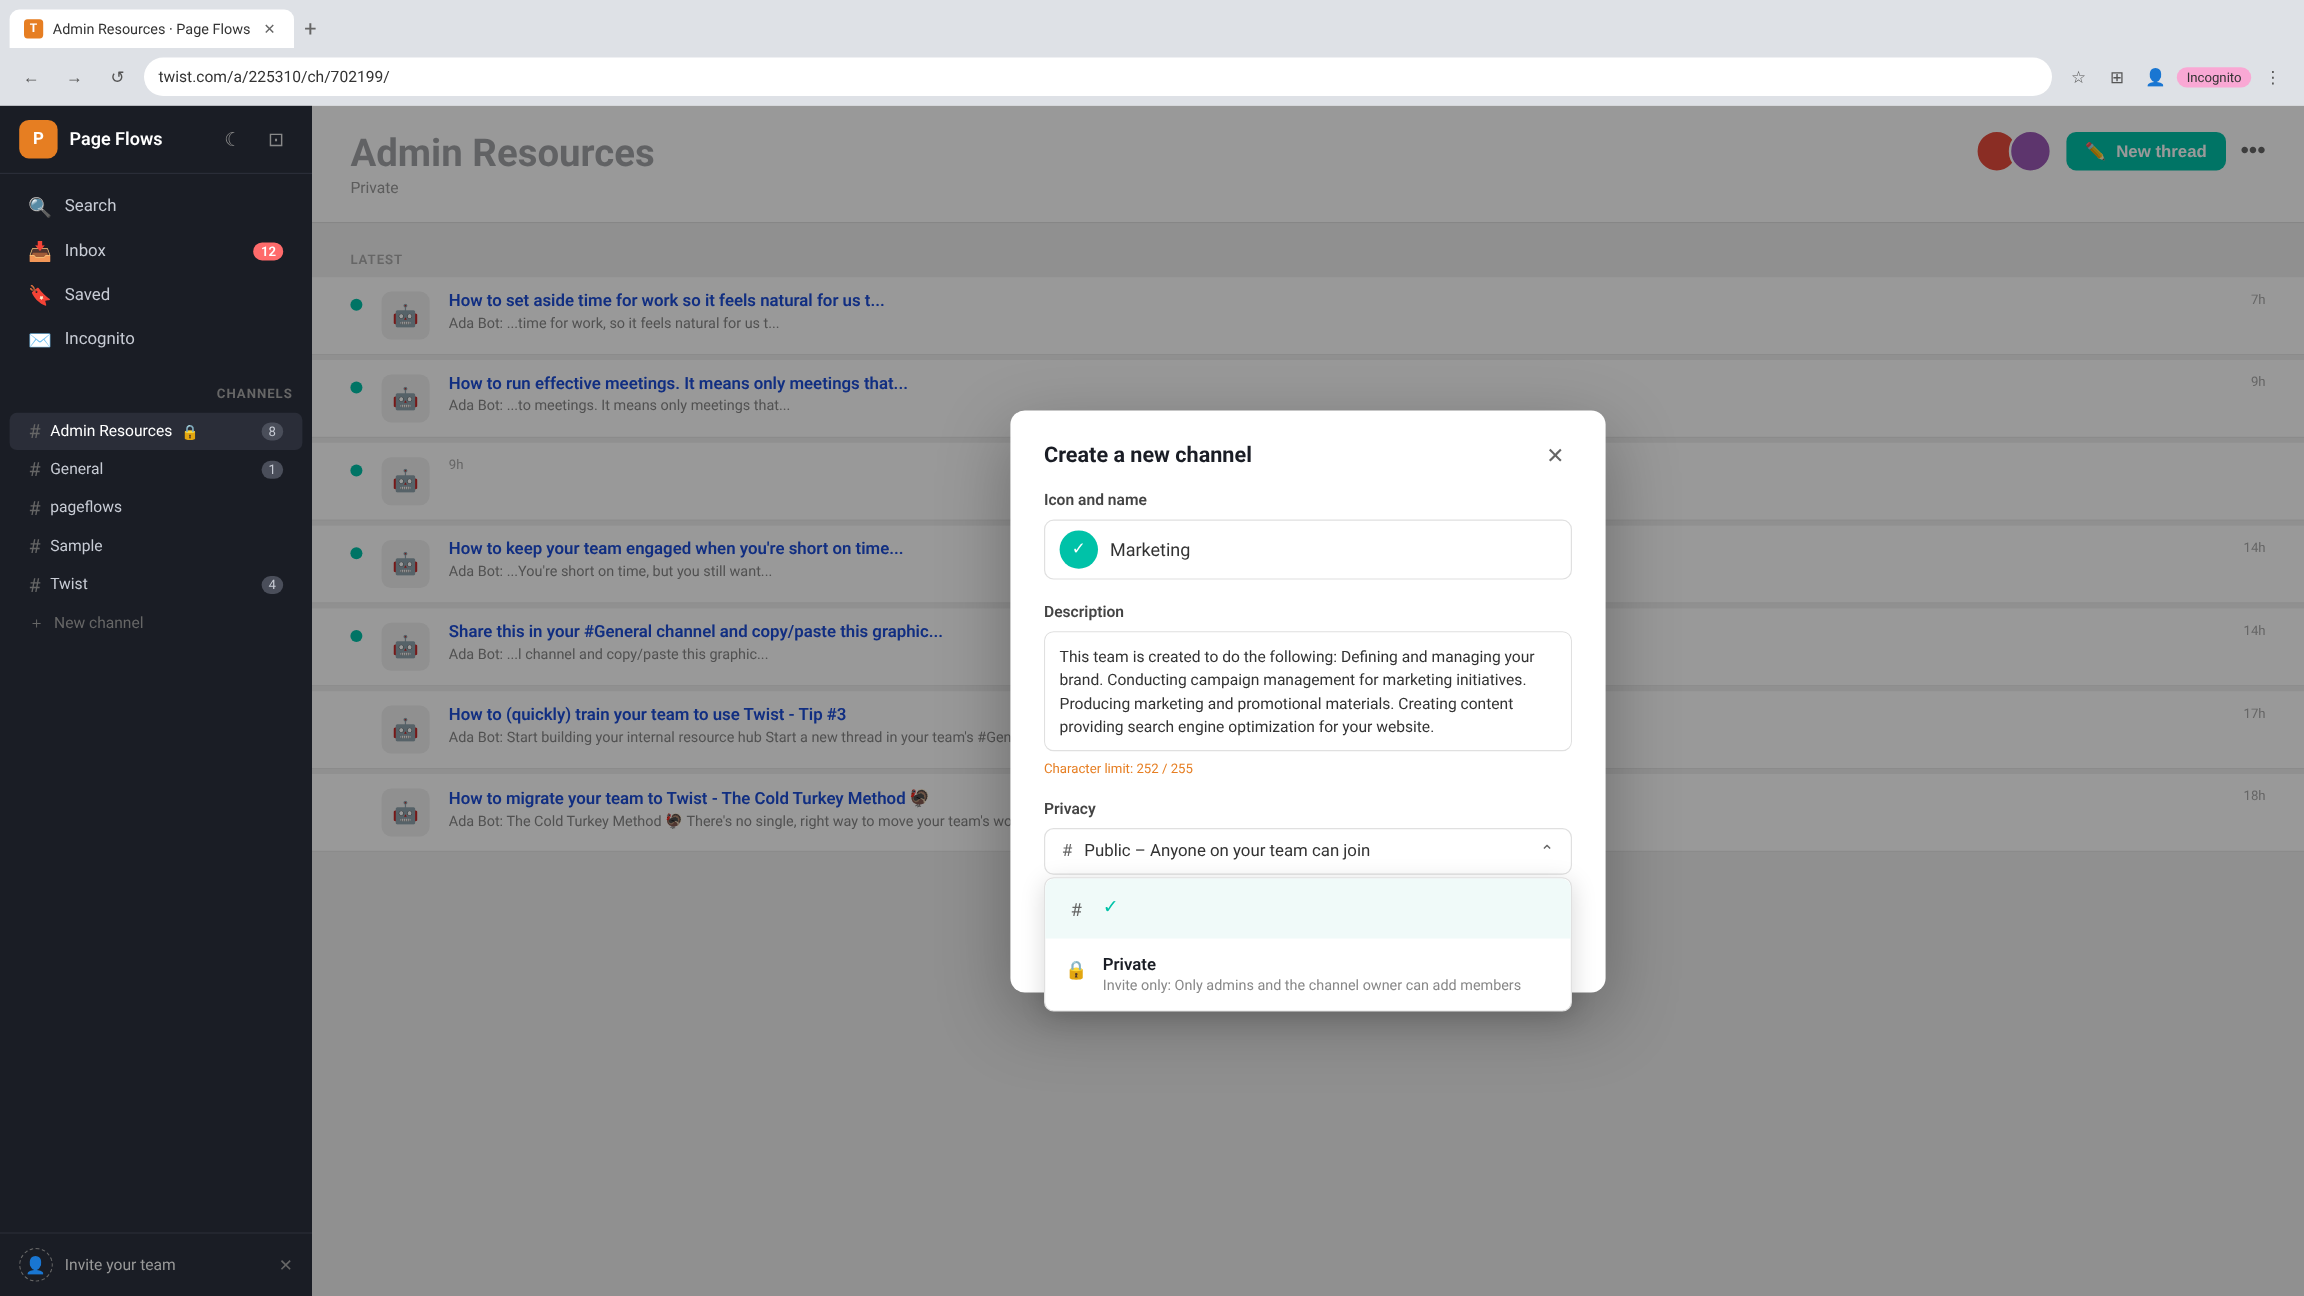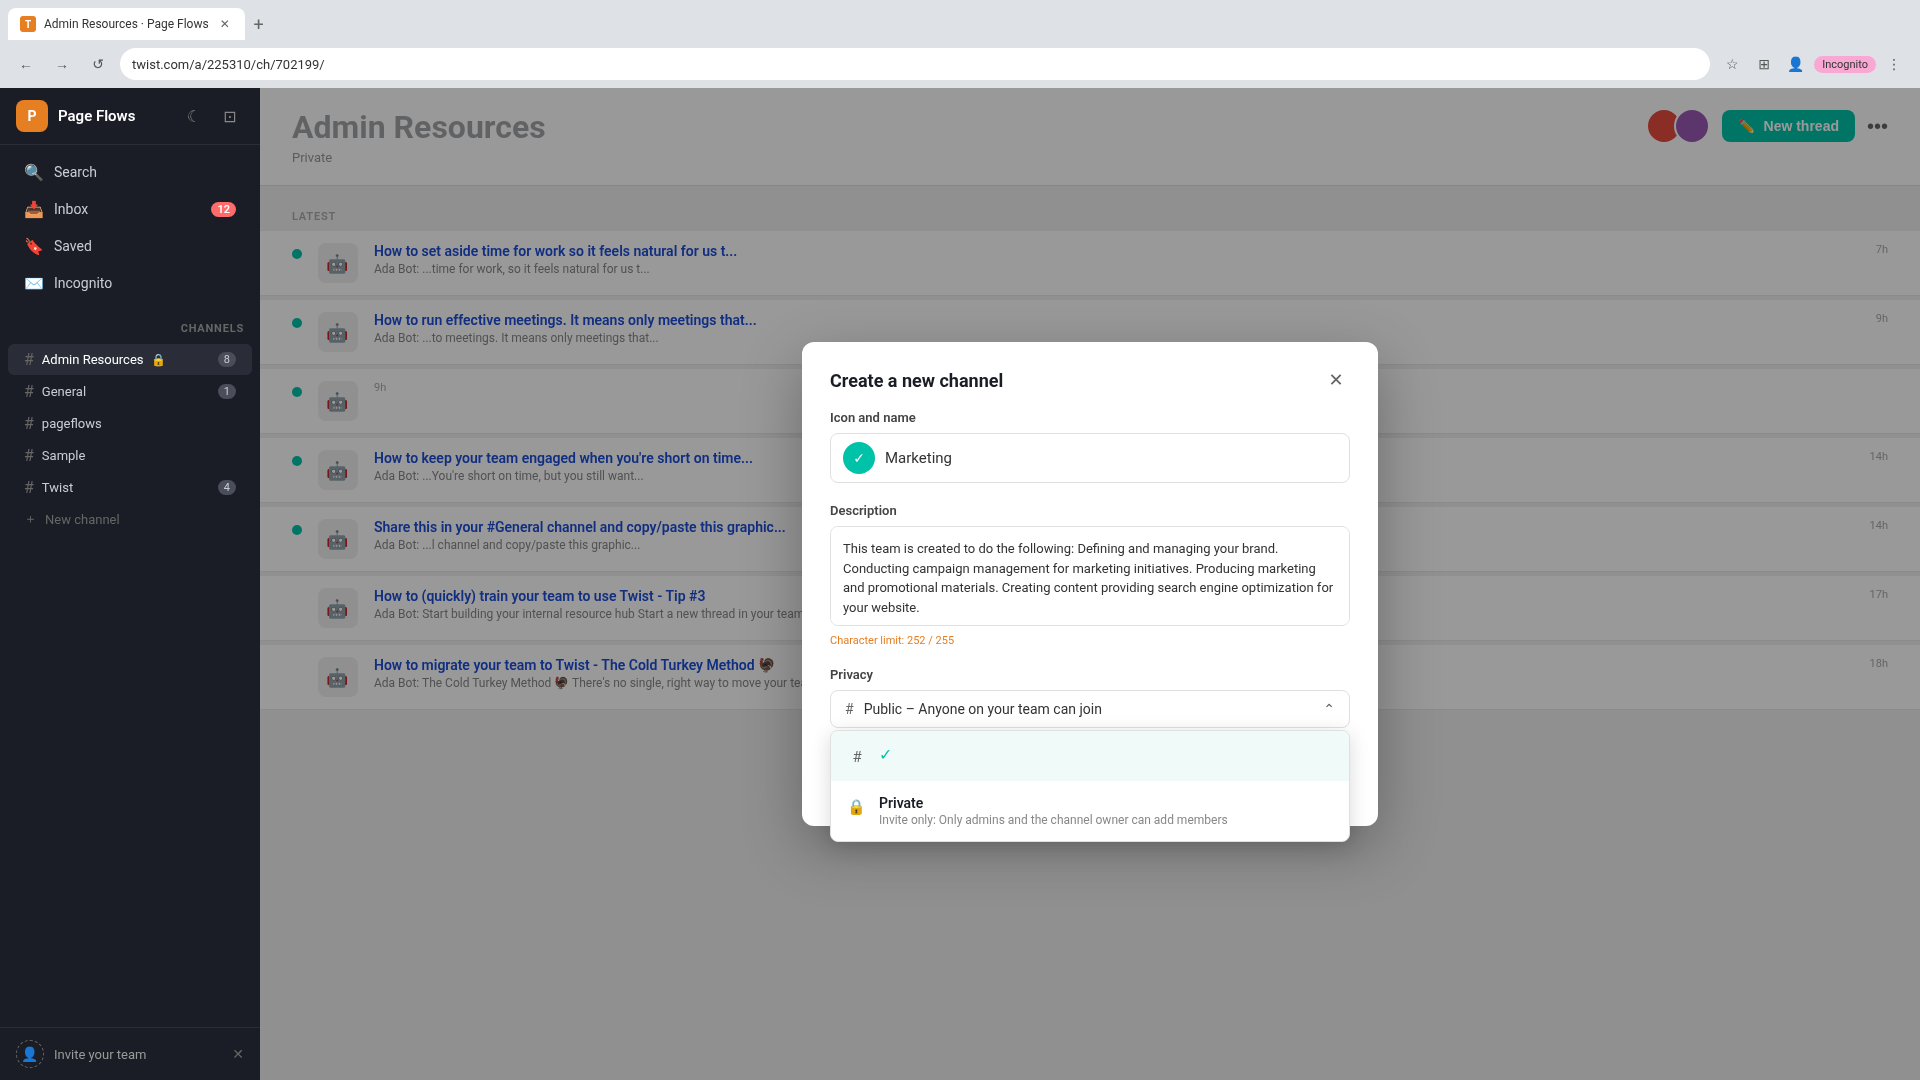--- a/index.html
+++ b/index.html
@@ -437,21 +437,21 @@
       bottom: 0;
       background: rgba(0,0,0,0.4);
       display: flex;
       align-items: center;
       justify-content: center;
       z-index: 100;
     }
     .modal {
       background: #fff;
       border-radius: 12px;
-      width: 576px;
+      width: 496px;
       max-height: 80vh;
       overflow: visible;
       box-shadow: 0 20px 60px rgba(0,0,0,0.3);
       position: relative;
     }
     .modal-header {
       padding: 24px 28px 16px;
       display: flex;
       align-items: center;
       justify-content: space-between;

